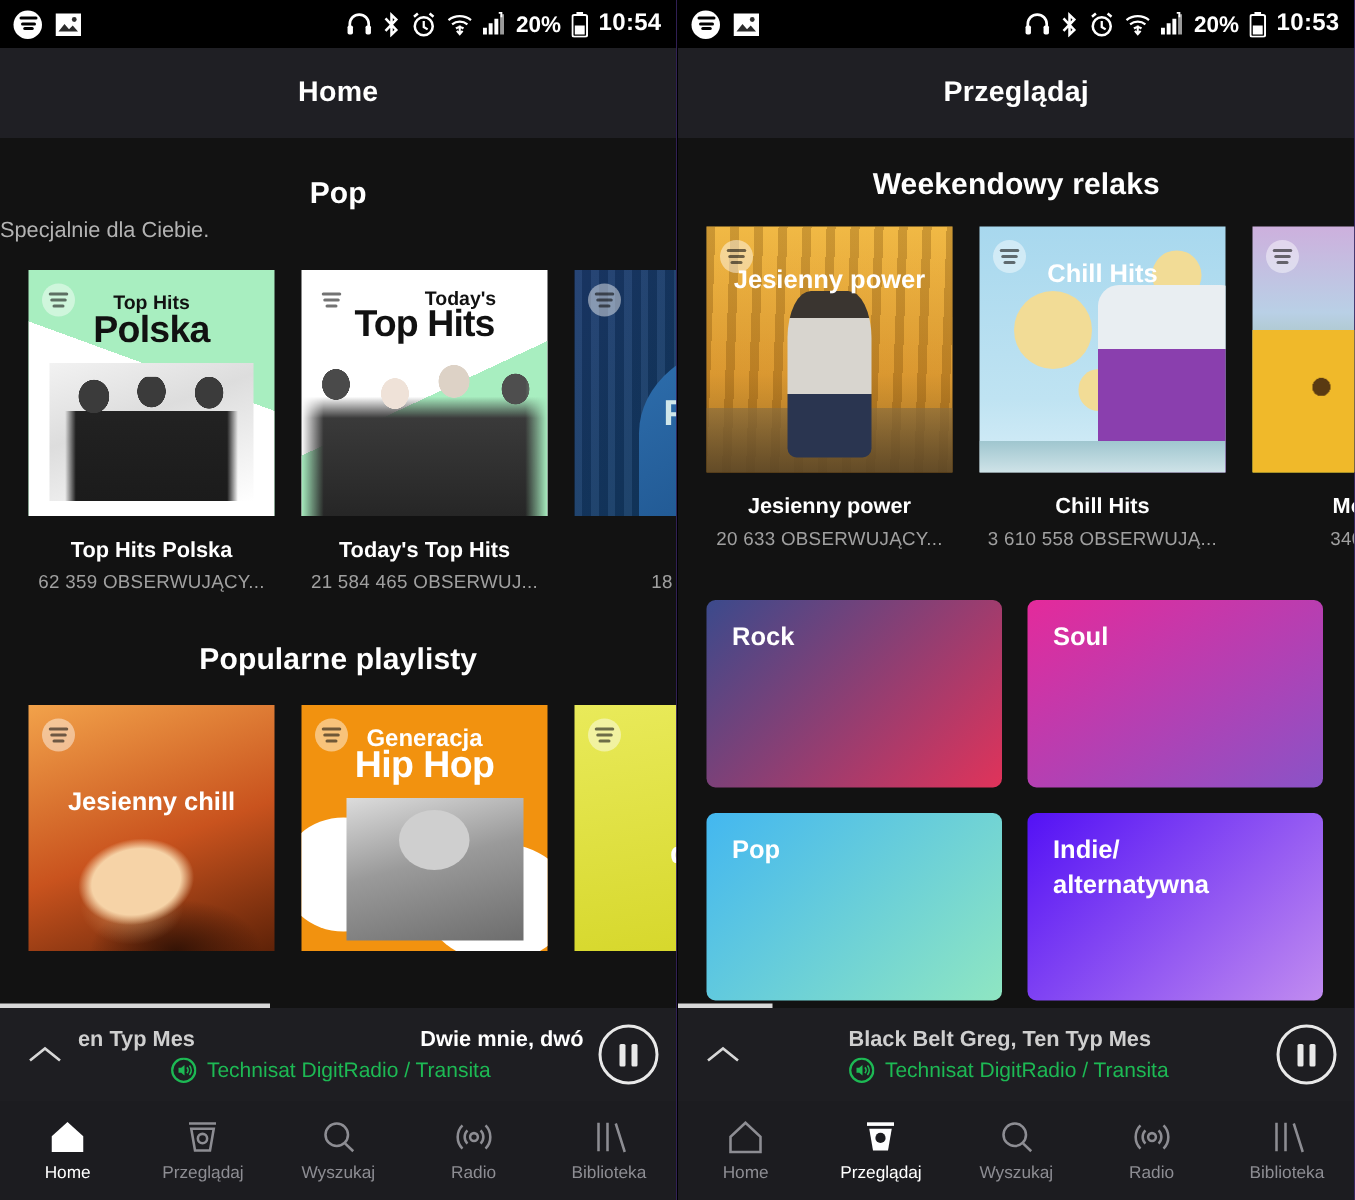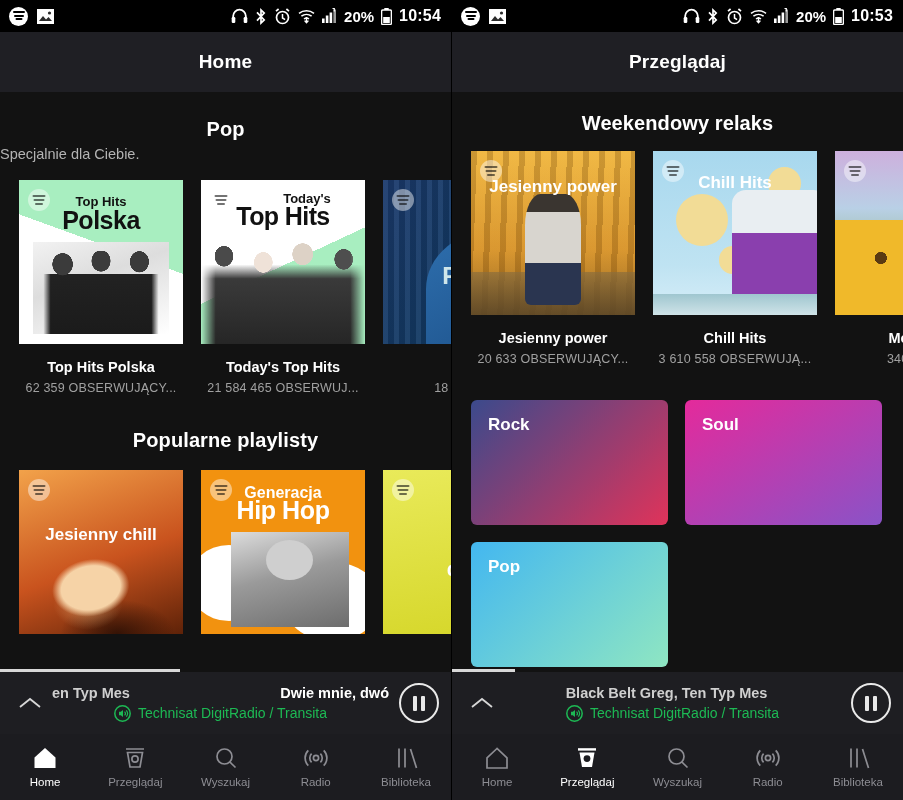--- a/index.html
+++ b/index.html
@@ -632,20 +632,24 @@
       <div class="tilegrid" style="padding-top:34px">
         <div class="tile" style="background:linear-gradient(135deg,#3b4a8c,#e0335a)">
           <div class="tile-label">Rock</div>
         </div>
         <div class="tile" style="background:linear-gradient(150deg,#e42a9b,#8a53c7)">
           <div class="tile-label">Soul</div>
         </div>
         <div class="tile" style="background:linear-gradient(135deg,#43b7f0,#8fe6c2)">
           <div class="tile-label">Pop</div>
         </div>
+        <div class="tile" style="background:linear-gradient(135deg,#5311f5,#c18cf0)">
+          <div class="tile-label" style="white-space:pre-line">Indie/
+alternatywna</div>
+        </div>
       </div>
 
       <div class="scrollbar">
         <div class="thumb" style="width:14%"></div>
       </div>
     </div>
 
     <div class="nowplaying">
       <div class="chev">
         <svg width="26" height="16" viewBox="0 0 26 16">

